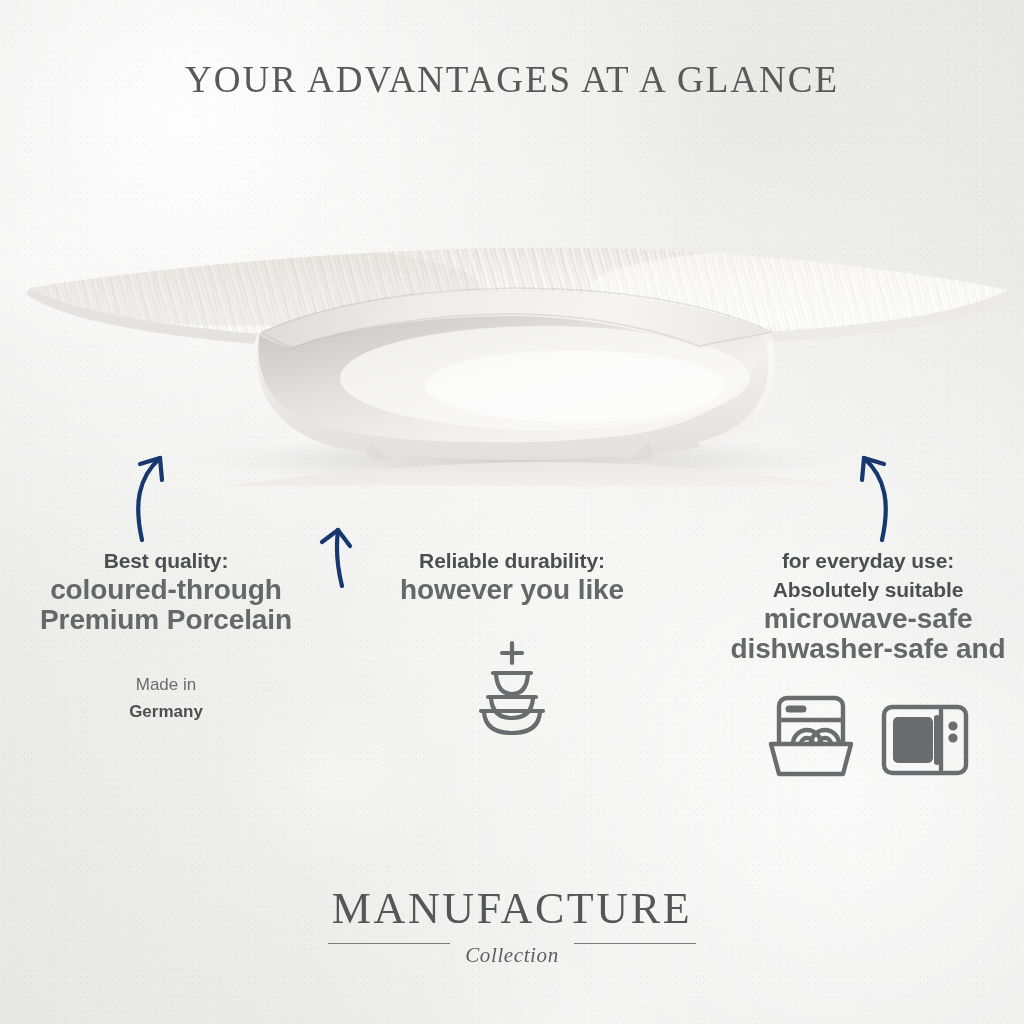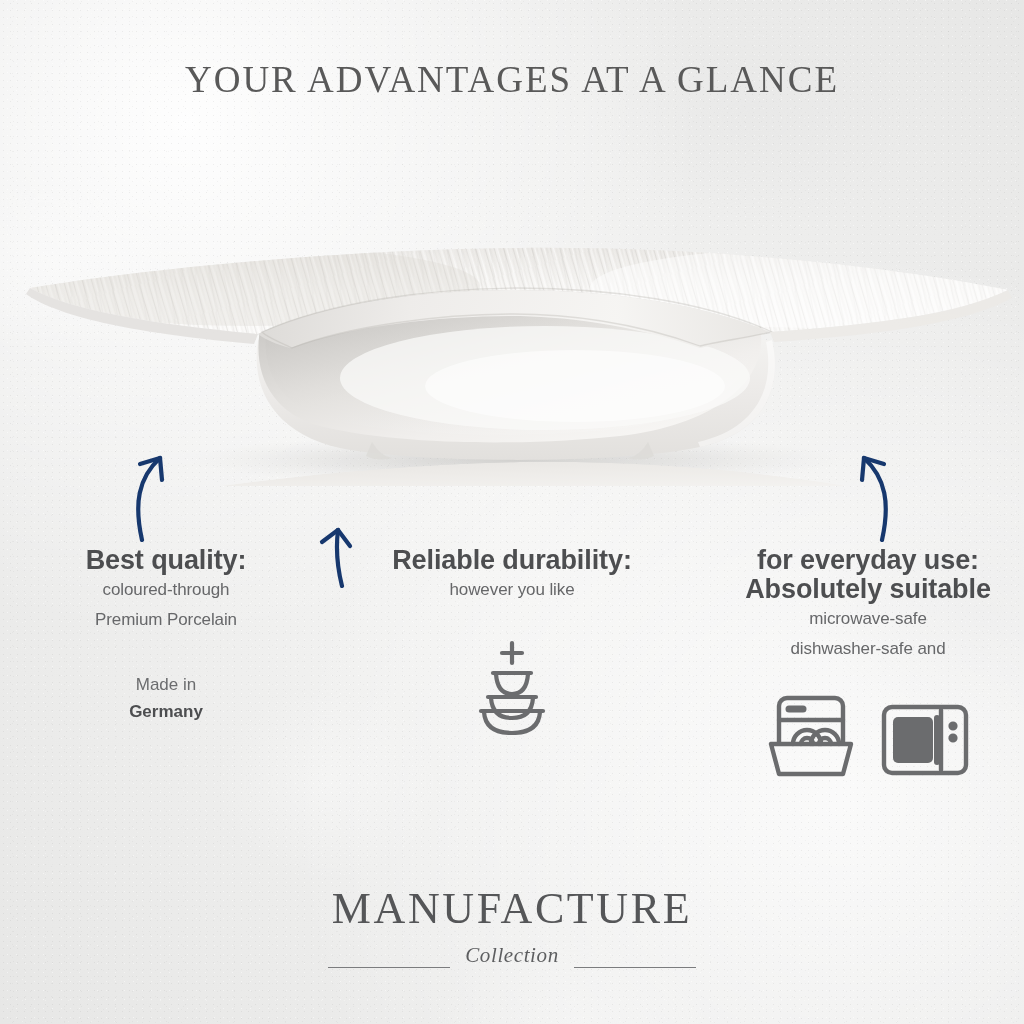--- a/index.html
+++ b/index.html
@@ -100,29 +100,29 @@
     position: absolute;
     top: 0;
     text-align: center;
     color: #58595b;
   }
   .col-1 { left: 18px;  width: 296px; }
   .col-2 { left: 352px; width: 320px; }
   .col-3 { left: 722px; width: 292px; }
 
   .col-title {
-    font-size: 27px;
+    font-size: 21px;
     font-weight: 700;
     line-height: 29px;
     color: #4d4e50;
     letter-spacing: -0.1px;
   }
   .col-body {
-    font-size: 17px;
-    font-weight: 400;
+    font-size: 28px;
+    font-weight: 700;
     line-height: 30px;
     color: #666769;
     letter-spacing: -0.1px;
   }
   .made-in {
     margin-top: 36px;
     font-size: 17px;
     line-height: 27px;
     color: #6b6c6e;
   }
@@ -161,21 +161,21 @@
     font-family: "Liberation Serif", "DejaVu Serif", serif;
     font-size: 44px;
     letter-spacing: 2.6px;
     color: #555658;
     font-weight: 400;
     line-height: 50px;
   }
   .brand-sub {
     margin-top: 9px;
     display: flex;
-    align-items: flex-end;
+    align-items: flex-start;
     justify-content: center;
     gap: 15px;
   }
   .brand-rule {
     width: 122px;
     height: 1px;
     background: #7b7c7e;
   }
   .brand-collection {
     font-family: "Liberation Serif", "DejaVu Serif", serif;

